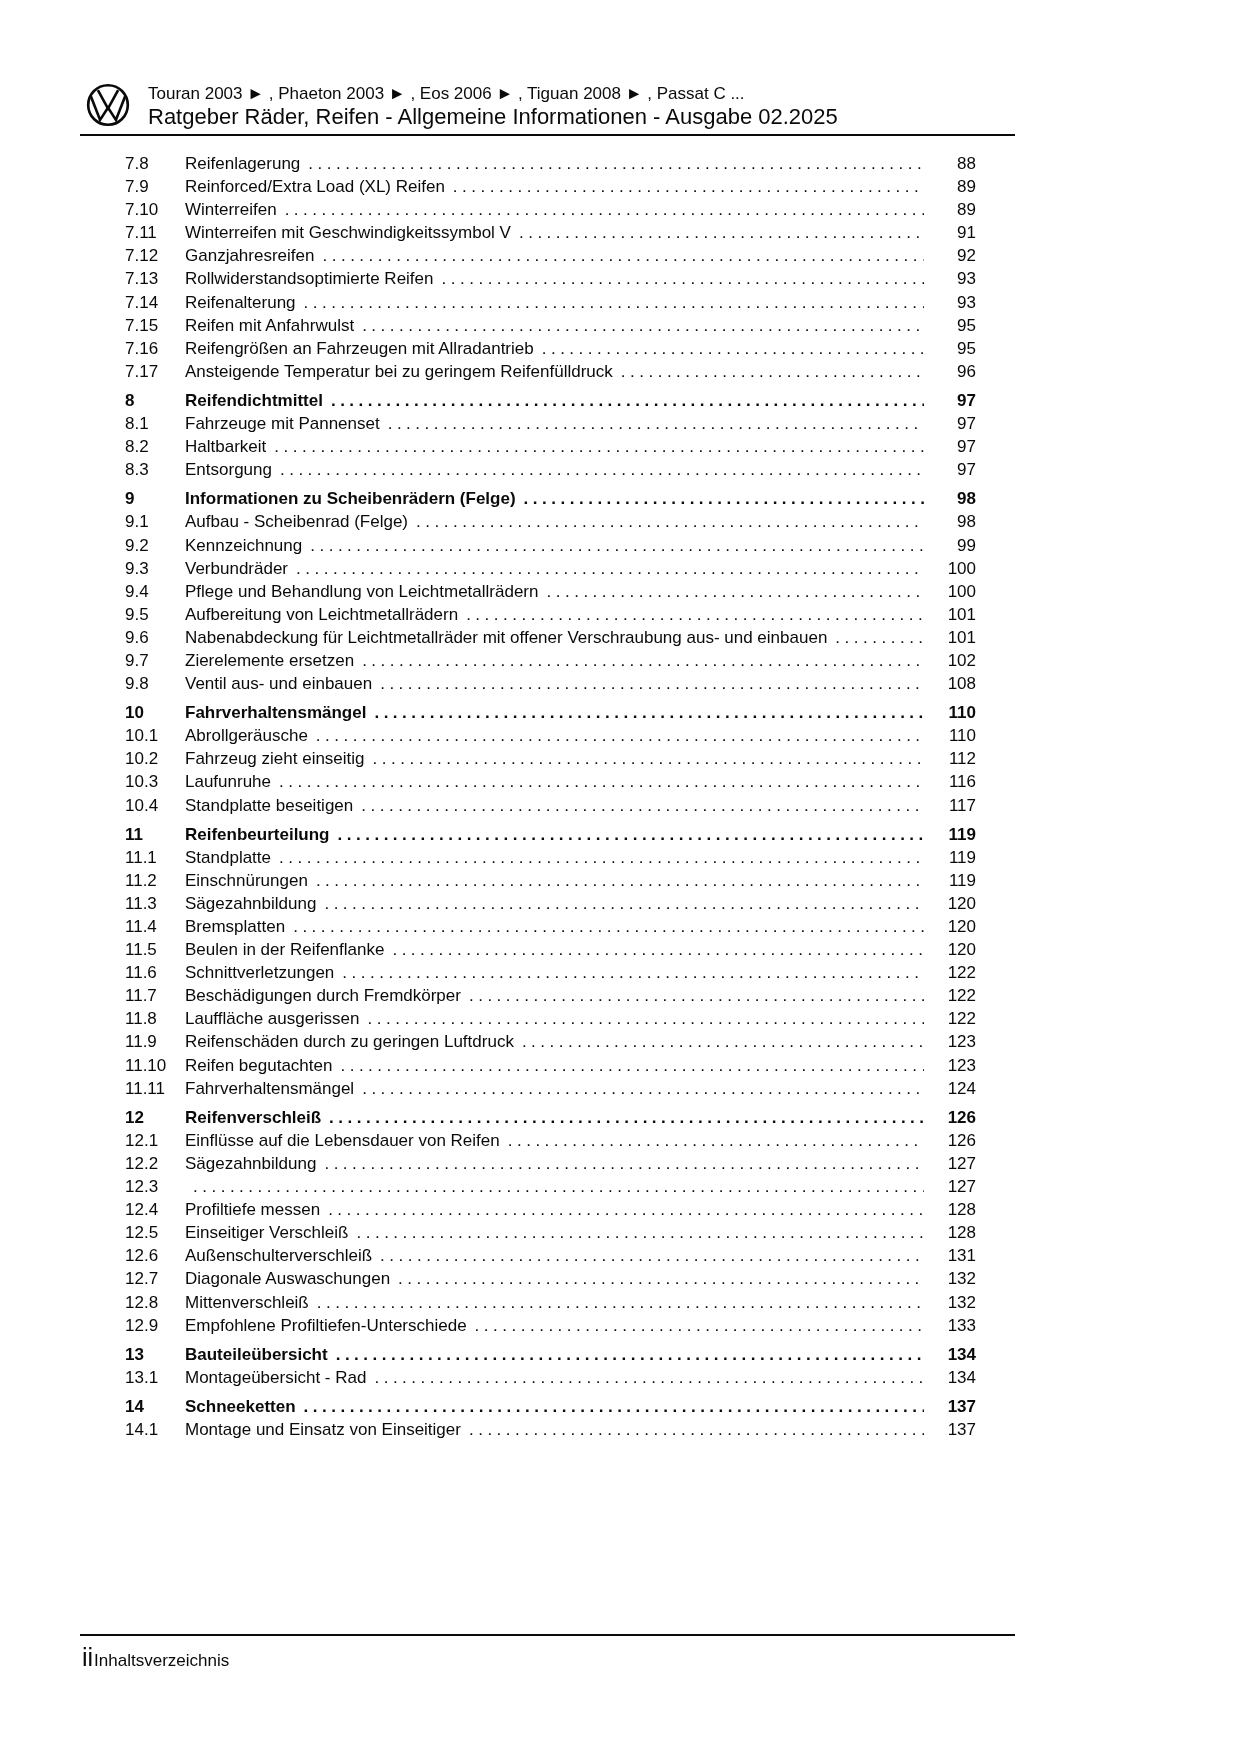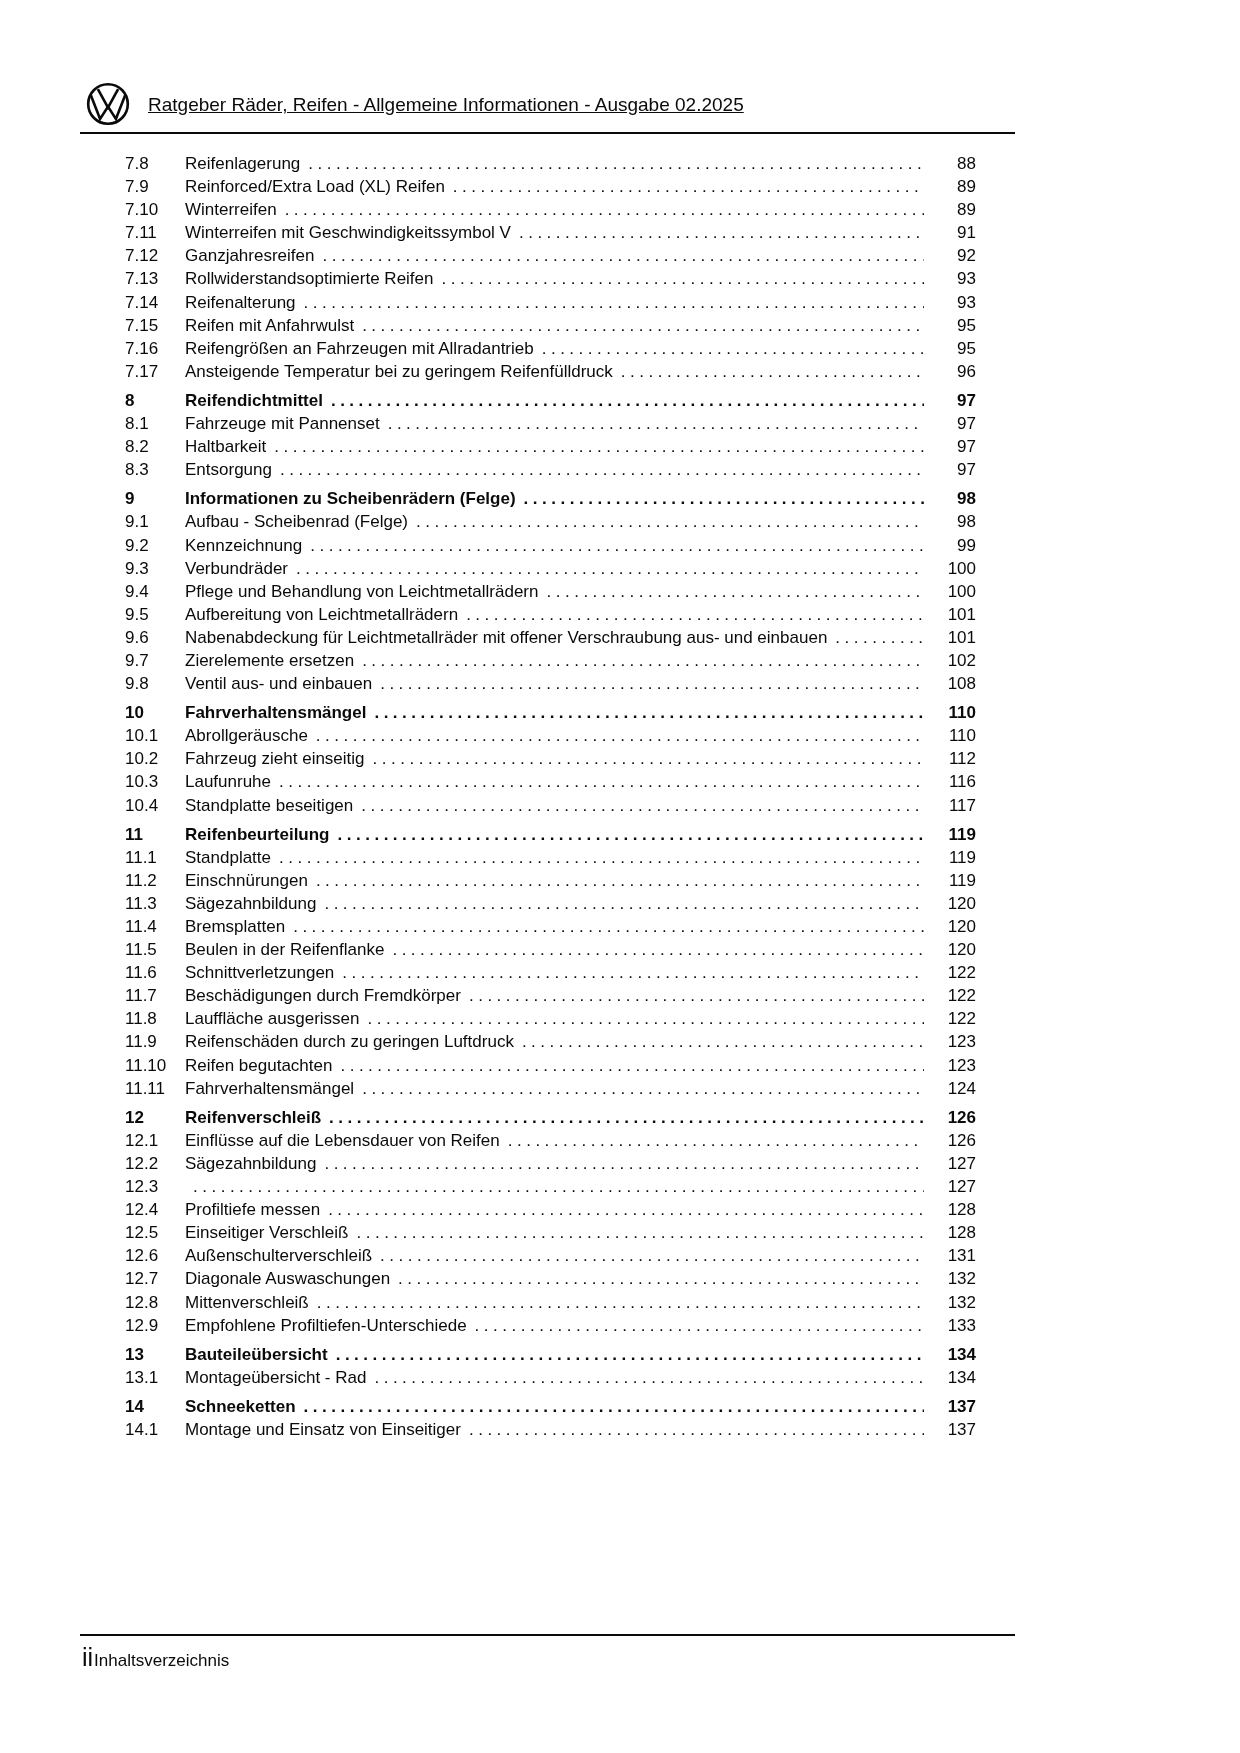--- a/index.html
+++ b/index.html
@@ -33,24 +33,23 @@
   }
   .vw-logo { flex: 0 0 auto; width: 44px; height: 44px; }
   .vw-logo svg { display: block; }
   .header-text { flex: 1 1 auto; }
   .header-models {
     font-size: 17px;
     line-height: 23px;
     white-space: nowrap;
   }
   .header-subtitle {
-    font-size: 19px;
+    font-size: 22px;
     line-height: 23px;
     white-space: nowrap;
-    text-decoration: underline;
   }
   .header-rule {
     margin-top: 6px;
     border-top: 2px solid #0a0a0a;
     height: 0;
   }
 
   
   .toc {
     position: absolute;
@@ -121,20 +120,21 @@
   <header class="page-header">
     <div class="header-row">
       <span class="vw-logo">
         <svg viewBox="0 0 100 100" width="44" height="44">
           <circle cx="50" cy="50" r="45" fill="none" stroke="#0a0a0a" stroke-width="6"></circle>
           <path d="M27 16 L50 58 L73 16" fill="none" stroke="#0a0a0a" stroke-width="6" stroke-linejoin="miter"></path>
           <path d="M11 30 L32 84 L50 56 L68 84 L89 30" fill="none" stroke="#0a0a0a" stroke-width="6" stroke-linejoin="miter"></path>
         </svg>
       </span>
       <div class="header-text">
+        <div class="header-models">Touran 2003 ► , Phaeton 2003 ► , Eos 2006 ► , Tiguan 2008 ► , Passat C ...</div>
         <div class="header-subtitle">Ratgeber Räder, Reifen - Allgemeine Informationen - Ausgabe 02.2025</div>
       </div>
     </div>
     <div class="header-rule"></div>
   </header>
 
   <main class="toc" id="toc">
       <div class="toc-row">
     <span class="toc-num">7.8</span>
     <span class="toc-title">Reifenlagerung</span>

